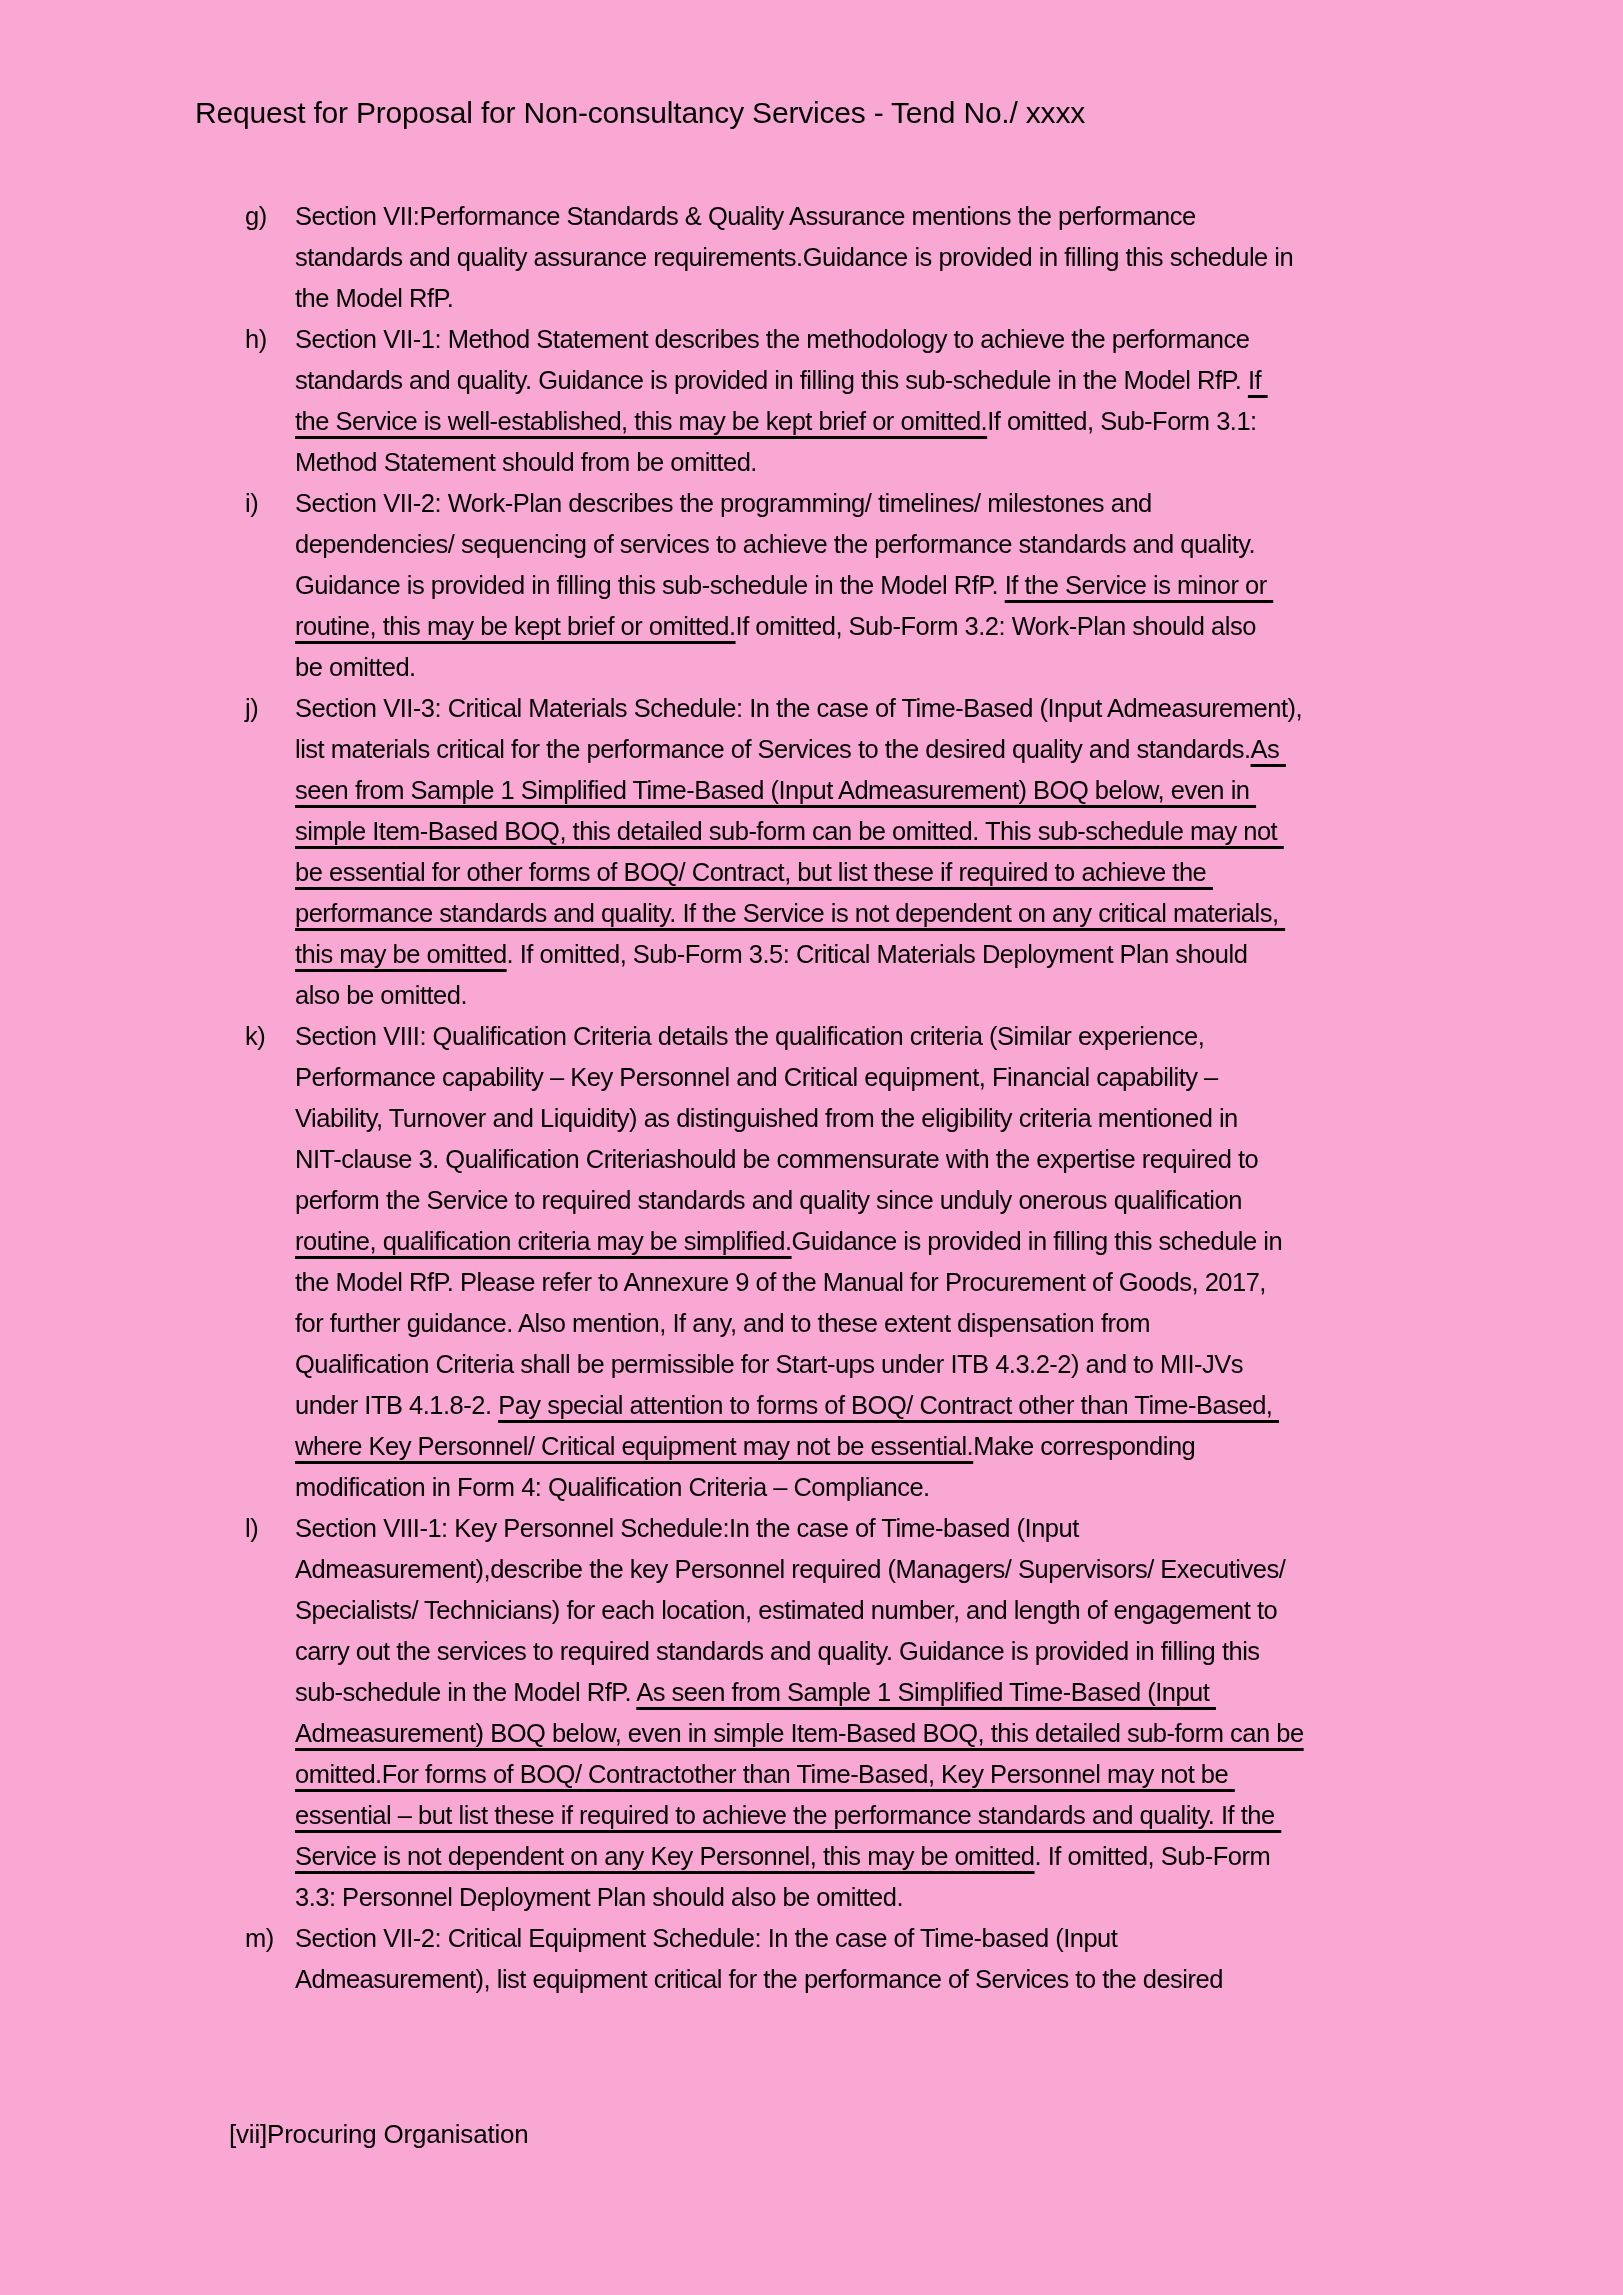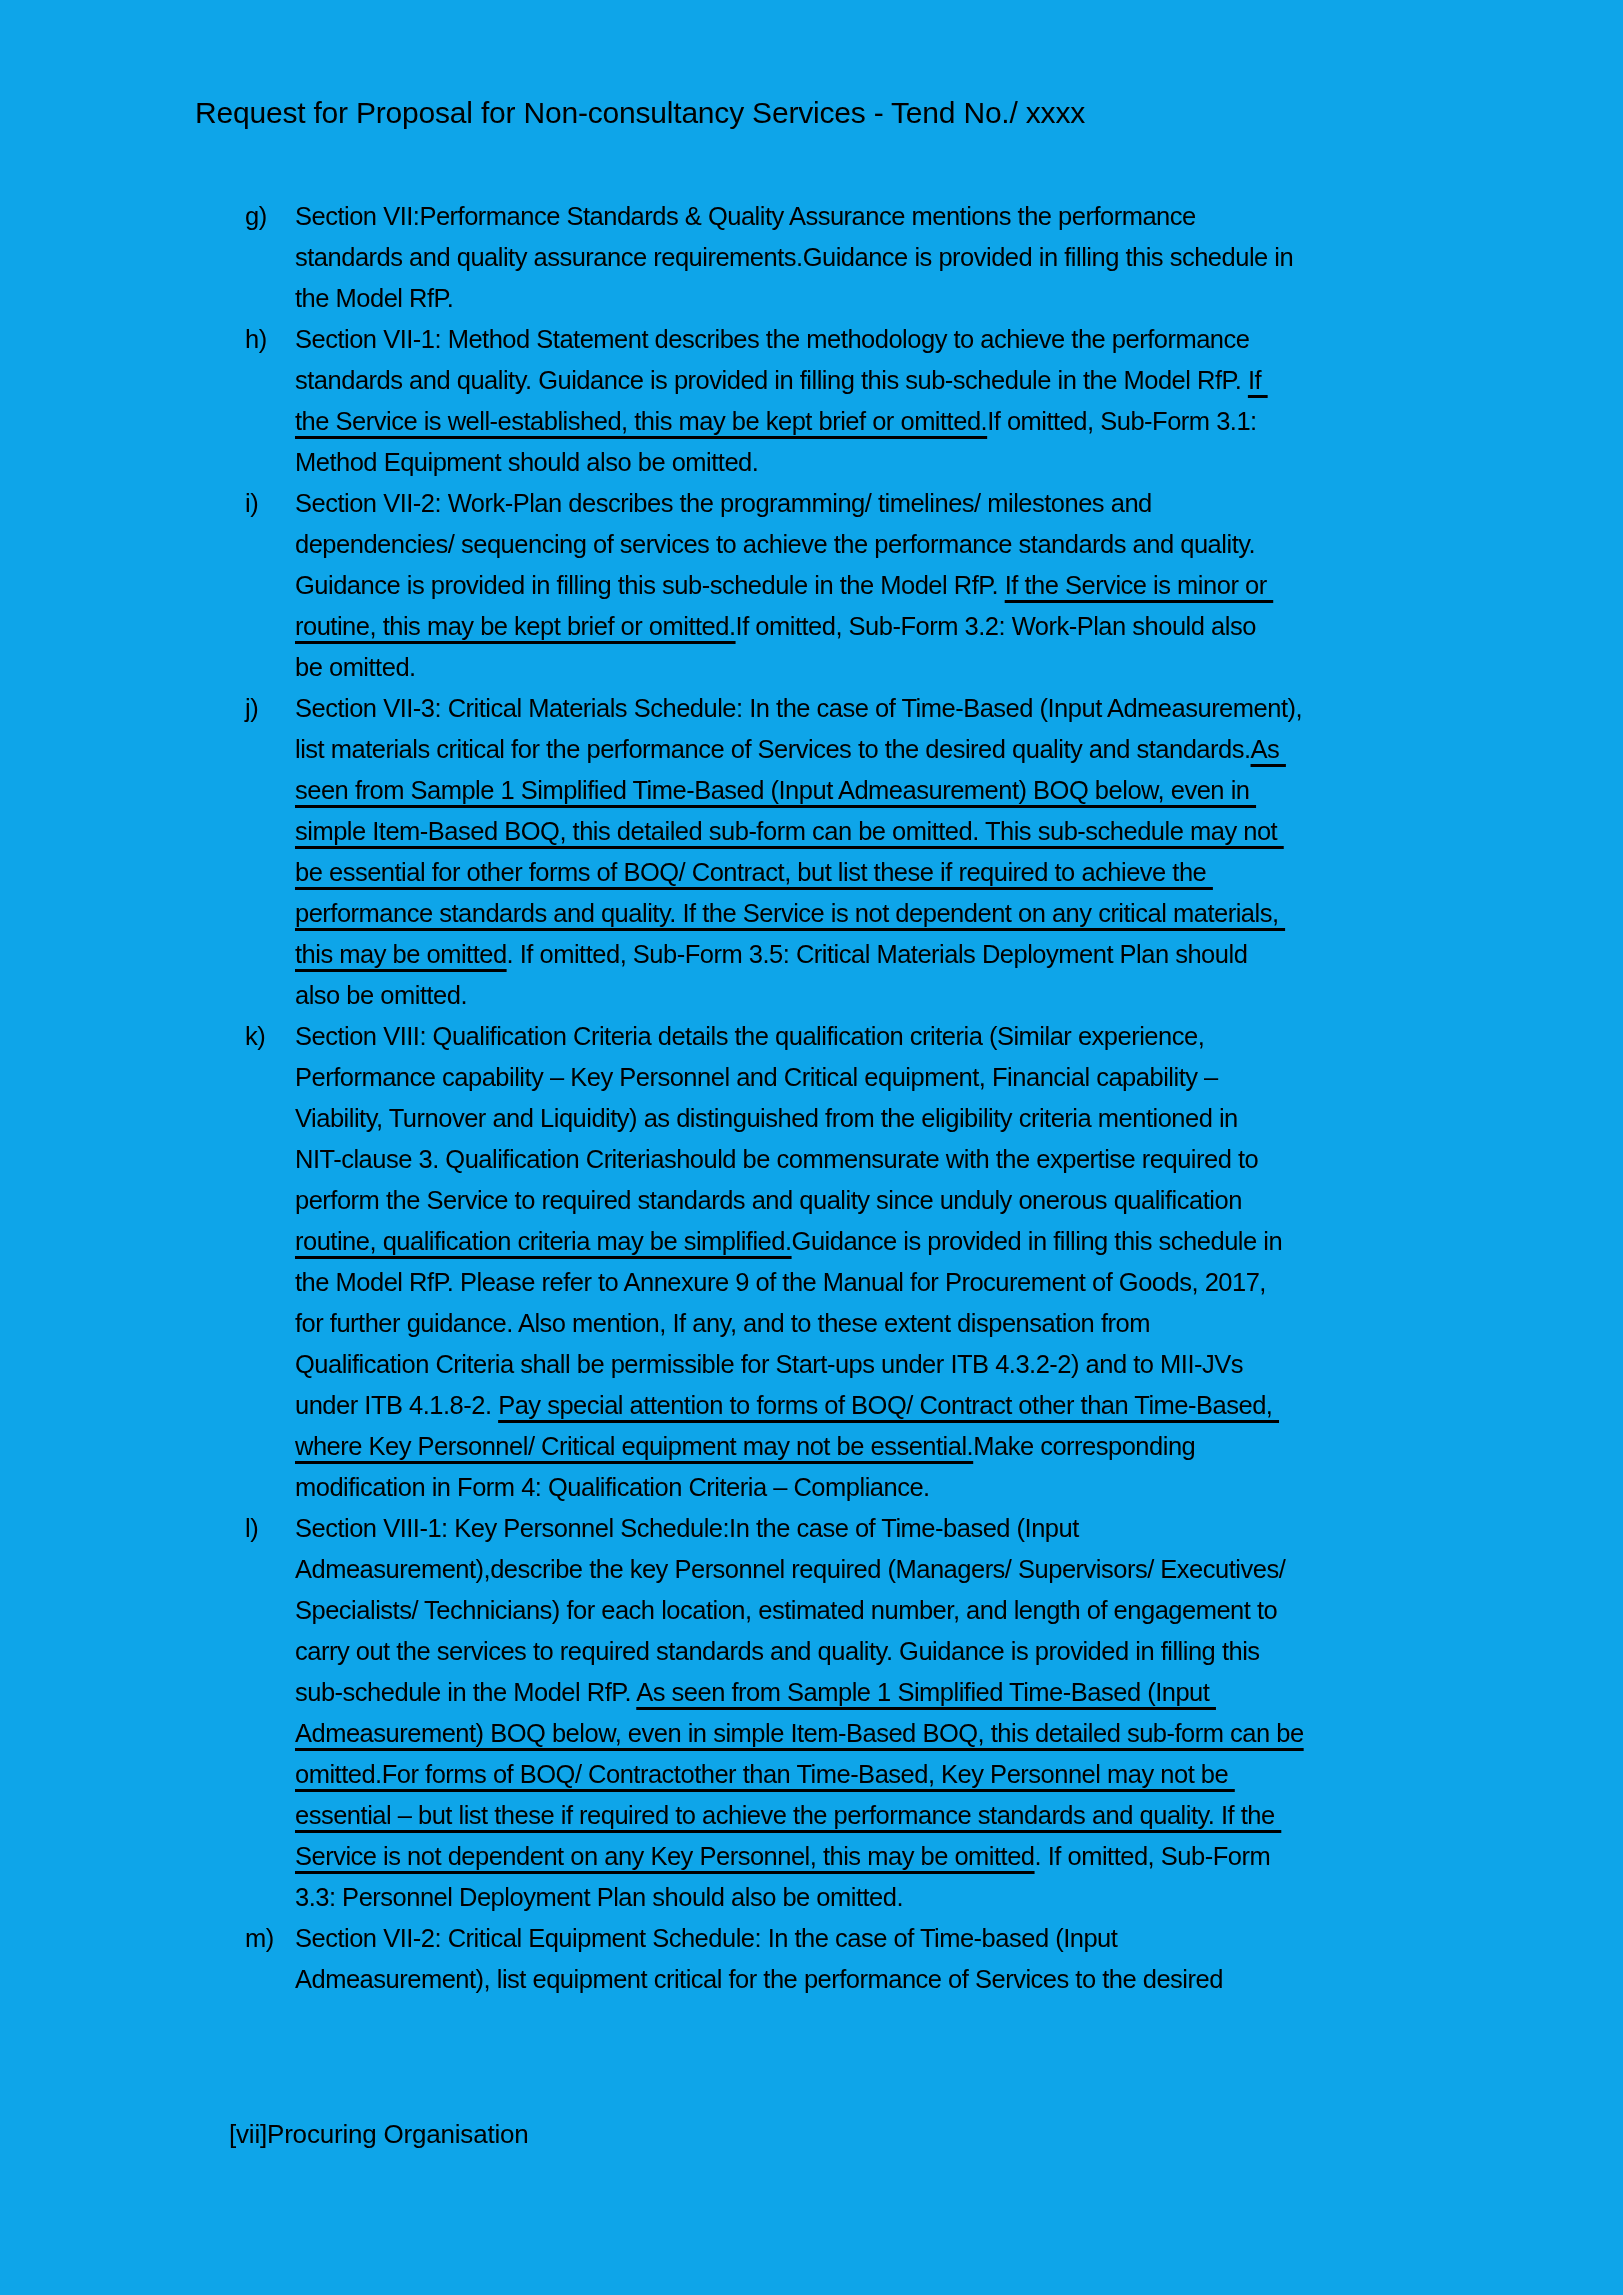--- a/index.html
+++ b/index.html
@@ -1,20 +1,20 @@
 <!DOCTYPE html>
 <html style="font-size:10.5px"><head>
 <meta charset="utf-8">
 <style>
   html,body{margin:0;padding:0;background:#e8e8e8;}
   .page{
     position:relative;
     width:1623px;
     height:2295px;
-    background:#0ea5e9;
+    background:#f9a8d4;
     font-family:"Liberation Sans", sans-serif;
     color:#000000;
     overflow:hidden;
   }
   .header{
     position:absolute;
     left:195px;
     top:98px;
     font-size:30px;
     line-height:1;
@@ -66,21 +66,21 @@
           <span class="line"><span class="">standards and quality assurance requirements.Guidance is provided in filling this schedule in</span></span>
           <span class="line"><span class="">the Model RfP.</span></span>
         </span>
       </div>
       <div class="para">
         <span class="marker">h)</span>
         <span class="ptext">
           <span class="line"><span class="">Section VII-1: Method Statement describes the methodology to achieve the performance</span></span>
           <span class="line"><span class="">standards and quality. Guidance is provided in filling this sub-schedule in the Model RfP. </span><span class="u">If </span></span>
           <span class="line"><span class="u">the Service is well-established, this may be kept brief or omitted.</span><span class="">If omitted, Sub-Form 3.1:</span></span>
-          <span class="line"><span class="">Method Equipment should also be omitted.</span></span>
+          <span class="line"><span class="">Method Statement should from be omitted.</span></span>
         </span>
       </div>
       <div class="para">
         <span class="marker">i)</span>
         <span class="ptext">
           <span class="line"><span class="">Section VII-2: Work-Plan describes the programming/ timelines/ milestones and</span></span>
           <span class="line"><span class="">dependencies/ sequencing of services to achieve the performance standards and quality.</span></span>
           <span class="line"><span class="">Guidance is provided in filling this sub-schedule in the Model RfP. </span><span class="u">If the Service is minor or </span></span>
           <span class="line"><span class="u">routine, this may be kept brief or omitted.</span><span class="">If omitted, Sub-Form 3.2: Work-Plan should also</span></span>
           <span class="line"><span class="">be omitted.</span></span>

